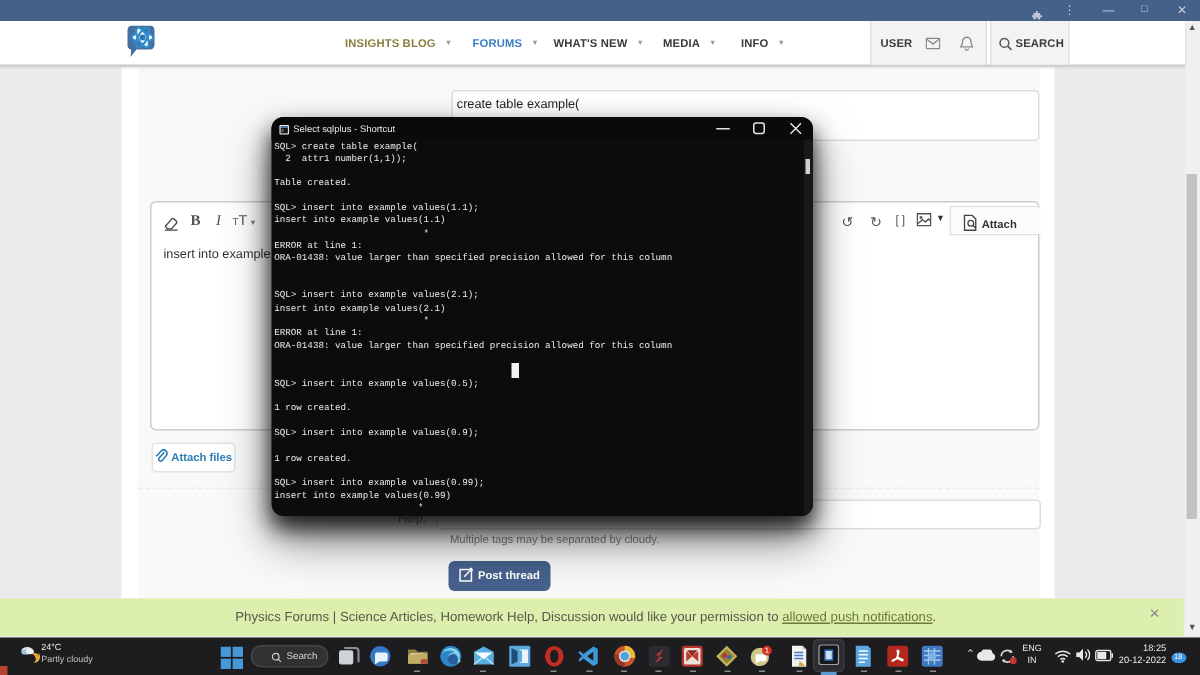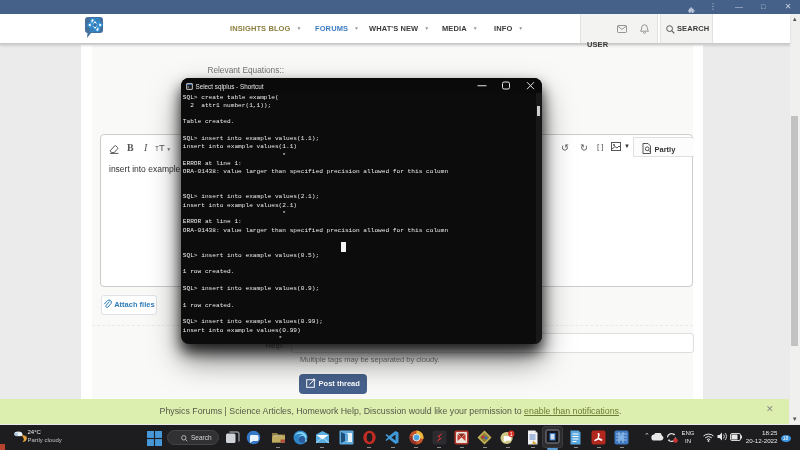--- a/index.html
+++ b/index.html
@@ -67,21 +67,21 @@
 #tbtime { position:absolute; right:22.5px; top:4.5px; text-align:right; color:#e8e8e8; font-size:6.2px; line-height:8.2px; }
 .trayico { position:absolute; color:#ddd; }
 </style>
 </head>
 <body>
 <div id="screen">
 
   <div id="column">
     <div id="formarea"></div>
 
-    <div class="rlabel" style="left:47px; top:20px; width:156px; font-size:8.3px; color:#757575;">Relevant Equations::</div>
+    <div class="input" style="left:219.5px; top:14.5px; width:392.5px; height:34.5px; line-height:17px; padding-left:3px; font-size:8.5px;">create table example(</div>
 
     <div id="editor">
 
       <svg class="abs" style="left:8px; top:9.5px;" width="10" height="9" viewBox="0 0 10 9">
           <g fill="none" stroke="#444" stroke-width="0.9">
             <path d="M1.2 5.8 L5.6 0.9 a0.9 0.9 0 0 1 1.3 0 L8.6 2.5 a0.9 0.9 0 0 1 0 1.3 L5.2 7.6 L2.6 7.6 z"></path>
             <path d="M1 8.4 L9.4 8.4"></path>
           </g>
         </svg>
       <div class="tico" style="left:26px; font-weight:bold; font-family:'Liberation Serif',serif;">B</div>
@@ -97,21 +97,21 @@
           <path d="M1 7 L4 4.5 L6 6 L8 4 L9.5 5.5" stroke="#555" fill="none"></path>
         </svg>
       <div class="tico" style="left:523px; top:8px; font-size:6px; color:#333;">▼</div>
 
       <div class="abs" style="left:531.5px; top:2px; width:61px; height:19.5px; background:#fcfcfc; border:1px solid #e0e0e0; border-right:none; border-radius:0 3px 0 0;">
         <svg class="abs" style="left:8px; top:5px;" width="10" height="11" viewBox="0 0 10 11">
             <path d="M1 0.5 h5 l2.5 2.5 v7.5 h-7.5 z" fill="none" stroke="#444" stroke-width="0.9"></path>
             <circle cx="5.2" cy="5.8" r="1.9" fill="none" stroke="#444" stroke-width="0.9"></circle>
             <path d="M6.6 7.2 L8.4 9" stroke="#444" stroke-width="0.9"></path>
           </svg>
-        <span class="abs" style="left:21px; top:6.5px; font-size:7.5px; font-weight:bold; color:#333;">Partly</span>
+        <span class="abs" style="left:21px; top:6.5px; font-size:7.5px; font-weight:bold; color:#333;">Attach</span>
       </div>
 
       <div class="abs" style="left:8px; top:28.5px; font-size:8.5px; color:#333; white-space:nowrap;">insert into example values(0.5);</div>
     </div>
 
     <div id="attach"><svg style="vertical-align:-2px;" width="9" height="10" viewBox="0 0 9 10">
           <path d="M6.5 2.5 L3 6.5 a1.3 1.3 0 0 0 2 1.6 L8 4.5 a2.3 2.3 0 0 0 -3.4 -3 L1.2 5.2" fill="none" stroke="#2577b5" stroke-width="1"></path>
         </svg> Attach files</div>
 
     <div id="tagsep"></div>
@@ -140,21 +140,21 @@
       </g>
       <circle cx="11" cy="8" r="2" fill="#2f74b0"></circle>
     </svg>
     <div class="nav" style="left:230px; color:#8a7e3e;">INSIGHTS BLOG<span class="arr">▼</span></div>
     <div class="nav" style="left:315px; color:#3d7dc2;">FORUMS<span class="arr">▼</span></div>
     <div class="nav" style="left:369px;">WHAT'S NEW<span class="arr">▼</span></div>
     <div class="nav" style="left:442px;">MEDIA<span class="arr">▼</span></div>
     <div class="nav" style="left:494px;">INFO<span class="arr">▼</span></div>
     <div class="hbox" style="left:580px; width:78px;"></div>
     <div class="hbox" style="left:660px; width:53px;"></div>
-    <div class="nav" style="left:587px;margin-top:16px;">USER</div>
+    <div class="nav" style="left:587px;">USER</div>
     <svg class="abs" style="left:617px; top:11px;" width="10" height="8" viewBox="0 0 10 8">
         <rect x="0.5" y="0.5" width="9" height="7" rx="0.8" fill="none" stroke="#8a8a8a" stroke-width="0.9"></rect>
         <path d="M0.7 1 L5 4.4 L9.3 1" fill="none" stroke="#8a8a8a" stroke-width="0.9"></path>
       </svg>
     <svg class="abs" style="left:640px; top:10px;" width="9" height="10" viewBox="0 0 9 10">
         <path d="M4.5 0.8 a2.8 2.8 0 0 1 2.8 2.8 c0 2.2 0.9 3 1.2 3.6 h-8 c0.3 -0.6 1.2 -1.4 1.2 -3.6 a2.8 2.8 0 0 1 2.8 -2.8 z" fill="none" stroke="#8a8a8a" stroke-width="0.9"></path>
         <path d="M3.4 8.3 a1.1 1.1 0 0 0 2.2 0" fill="none" stroke="#8a8a8a" stroke-width="0.9"></path>
       </svg>
     <svg class="abs" style="left:666px; top:10.5px;" width="9" height="9" viewBox="0 0 9 9">
         <circle cx="3.6" cy="3.6" r="2.9" fill="none" stroke="#555" stroke-width="1"></circle>
@@ -167,21 +167,21 @@
     <svg class="ticn" style="left:688px; top:3.5px;" width="8" height="8" viewBox="0 0 10 10">
         <path d="M4 0.5 h2 v2 h2.5 v2.5 h2 v2 h-2 v2.5 h-2.5 v-2 h-2 v2 h-2.5 v-2.5 h-2 v-2 h2 v-2.5 h2.5 z" fill="#b9c5d8" transform="scale(0.8)"></path>
       </svg>
     <div class="ticn" style="left:709px; width:8px;">⋮</div>
     <div class="ticn" style="left:733px; width:12px;">—</div>
     <div class="ticn" style="left:757px; width:12px; font-size:7px;">□</div>
     <div class="ticn" style="left:782px; width:12px;">✕</div>
   </div>
 
   <div id="notif">
-    <div class="ntext">Physics Forums | Science Articles, Homework Help, Discussion would like your permission to <span class="nlink">enable than notifications</span>.</div>
+    <div class="ntext">Physics Forums | Science Articles, Homework Help, Discussion would like your permission to <span class="nlink">allowed push notifications</span>.</div>
     <div class="nx">✕</div>
   </div>
 
   <div id="term">
     <div id="termtitle">
       <svg class="abs" style="left:4.5px; top:5px;" width="7" height="7" viewBox="0 0 7 7">
           <rect x="0.3" y="0.3" width="6.4" height="6.4" rx="0.8" fill="#e8eaee"></rect>
           <rect x="1.1" y="2" width="4.8" height="3.9" fill="#16161a"></rect>
           <rect x="1.1" y="1" width="4.8" height="1" fill="#3a6ea5"></rect>
           <path d="M1.8 3 L2.8 4 L1.8 5" stroke="#fff" stroke-width="0.5" fill="none"></path>

